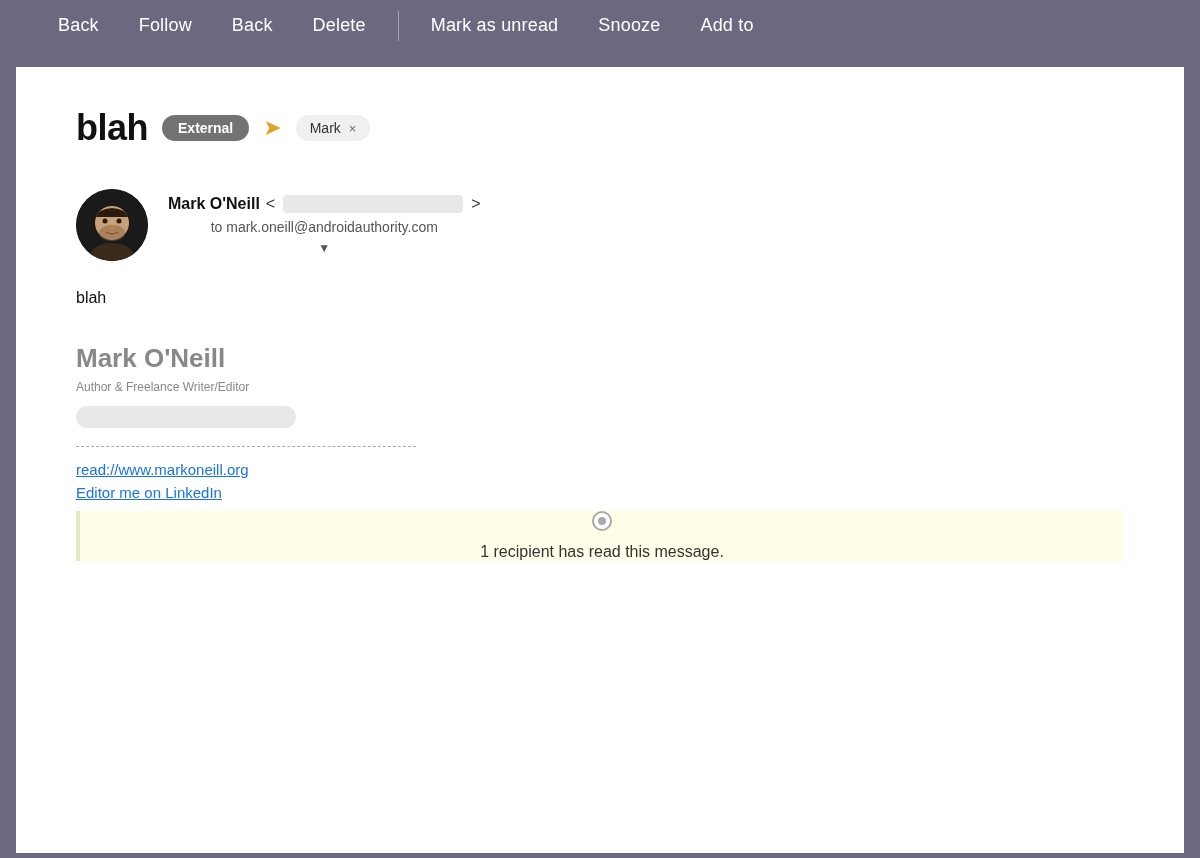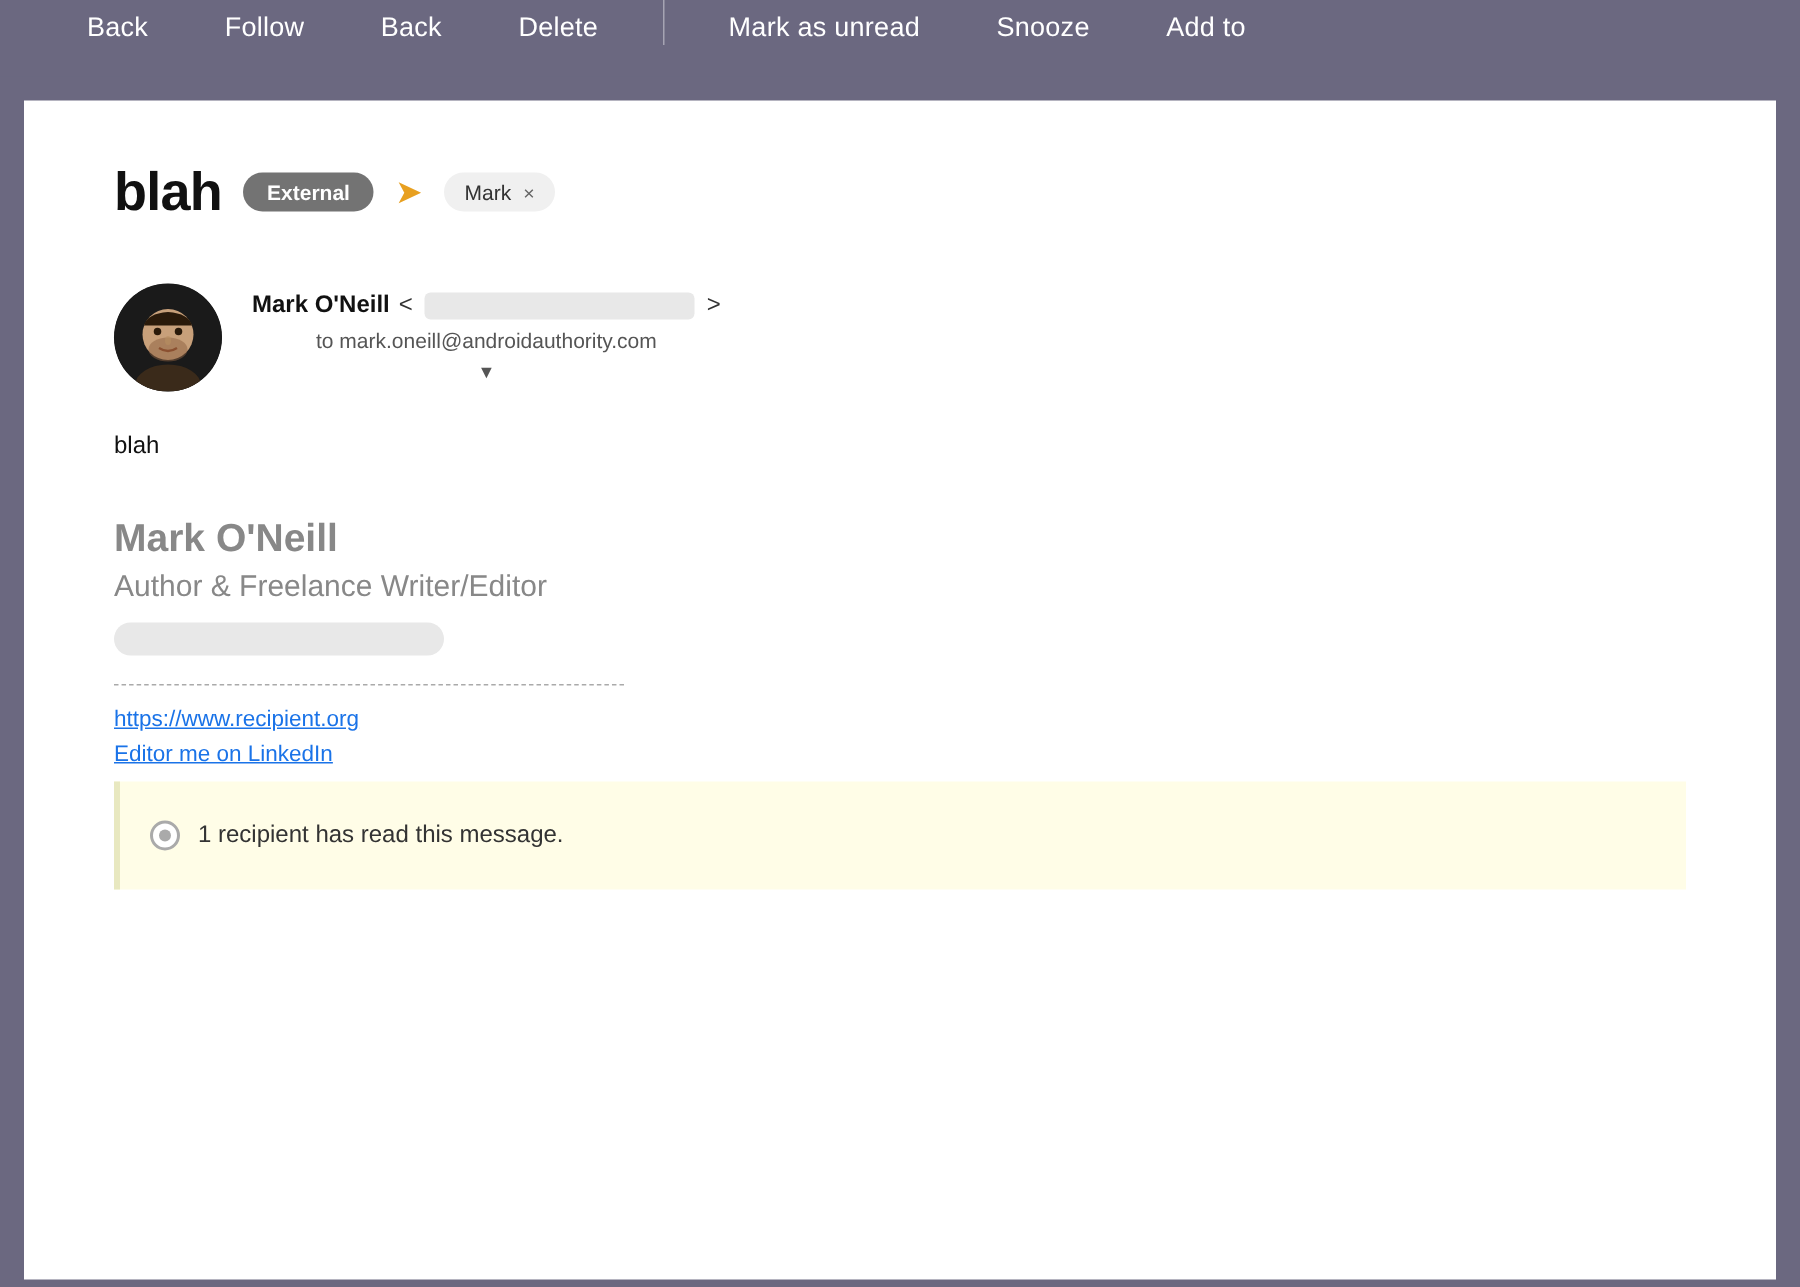--- a/index.html
+++ b/index.html
@@ -8,24 +8,24 @@
       font-family: -apple-system, BlinkMacSystemFont, 'Segoe UI', Arial, sans-serif;
       background: #6b6880;
       width: 1200px;
       min-height: 858px;
     }
 
     
     .toolbar {
       background: #6b6880;
       display: flex;
-      align-items: flex-start;
+      align-items: center;
       height: 51px;
       padding: 0 40px;
-      gap: 15px;
+      gap: 4px;
     }
 
     .toolbar-btn {
       color: #ffffff;
       font-size: 18px;
       font-weight: 400;
       background: none;
       border: none;
       cursor: pointer;
       padding: 8px 18px;
@@ -187,21 +187,21 @@
     }
 
     .sig-name {
       font-size: 26px;
       font-weight: 700;
       color: #888888;
       margin-bottom: 6px;
     }
 
     .sig-title {
-      font-size: 20px;
+      font-size: 12px;
       color: #888888;
       margin-bottom: 12px;
     }
 
     .sig-redacted {
       display: inline-block;
       background: #e8e8e8;
       border-radius: 20px;
       width: 220px;
       height: 22px;
@@ -221,25 +221,26 @@
       font-size: 15px;
       text-decoration: underline;
       margin-bottom: 6px;
       cursor: pointer;
     }
 
     
     .read-receipt {
       background: #fffde7;
       border-left: 4px solid #e8e8c0;
-      padding: 26px 20px;
+      padding: 0 20px;
       display: flex;
       align-items: center;
       gap: 12px;
       margin-top: 10px;
+      flex-direction: column;
     }
 
     .receipt-icon {
       width: 20px;
       height: 20px;
       border-radius: 50%;
       border: 2px solid #aaaaaa;
       display: flex;
       align-items: center;
       justify-content: center;
@@ -322,21 +323,21 @@
     </div>
   </div>
 
   <div class="message-body">blah</div>
 
   <div class="signature">
     <div class="sig-name">Mark O'Neill</div>
     <div class="sig-title">Author &amp; Freelance Writer/Editor</div>
     <div class="sig-redacted"></div>
     <hr class="sig-divider">
-    <a class="sig-link">https://www.recipient.org</a>
+    <a class="sig-link">read://www.markoneill.org</a>
     <a class="sig-link">Editor me on LinkedIn</a>
   </div>
 
   <div class="read-receipt">
     <div class="receipt-icon">
       <div class="receipt-dot"></div>
     </div>
     <span class="receipt-text">1 recipient has read this message.</span>
   </div>
 

